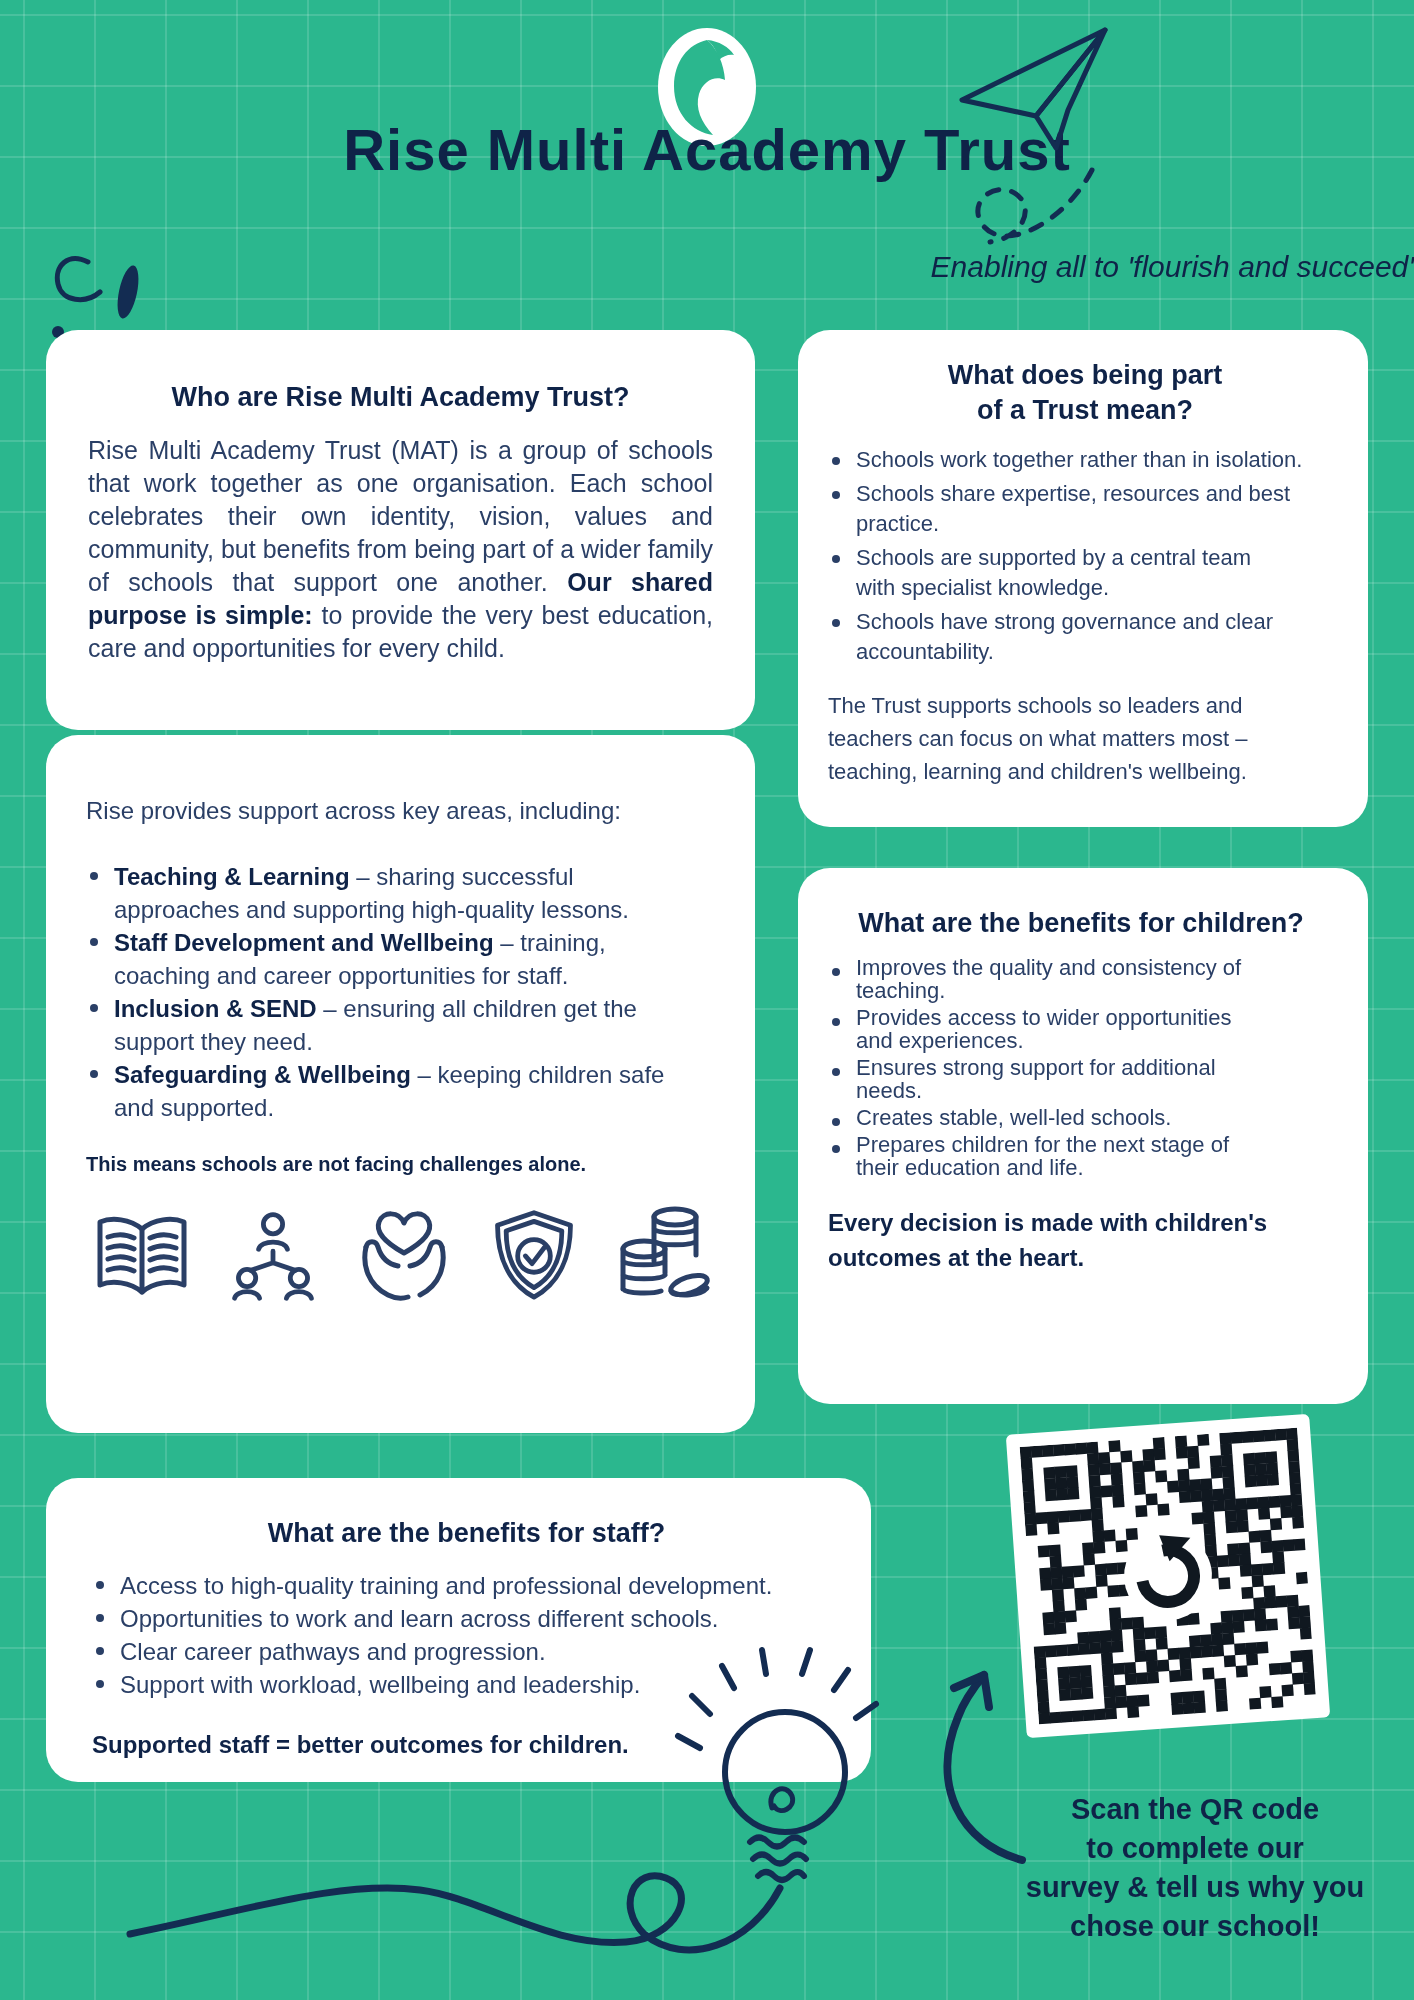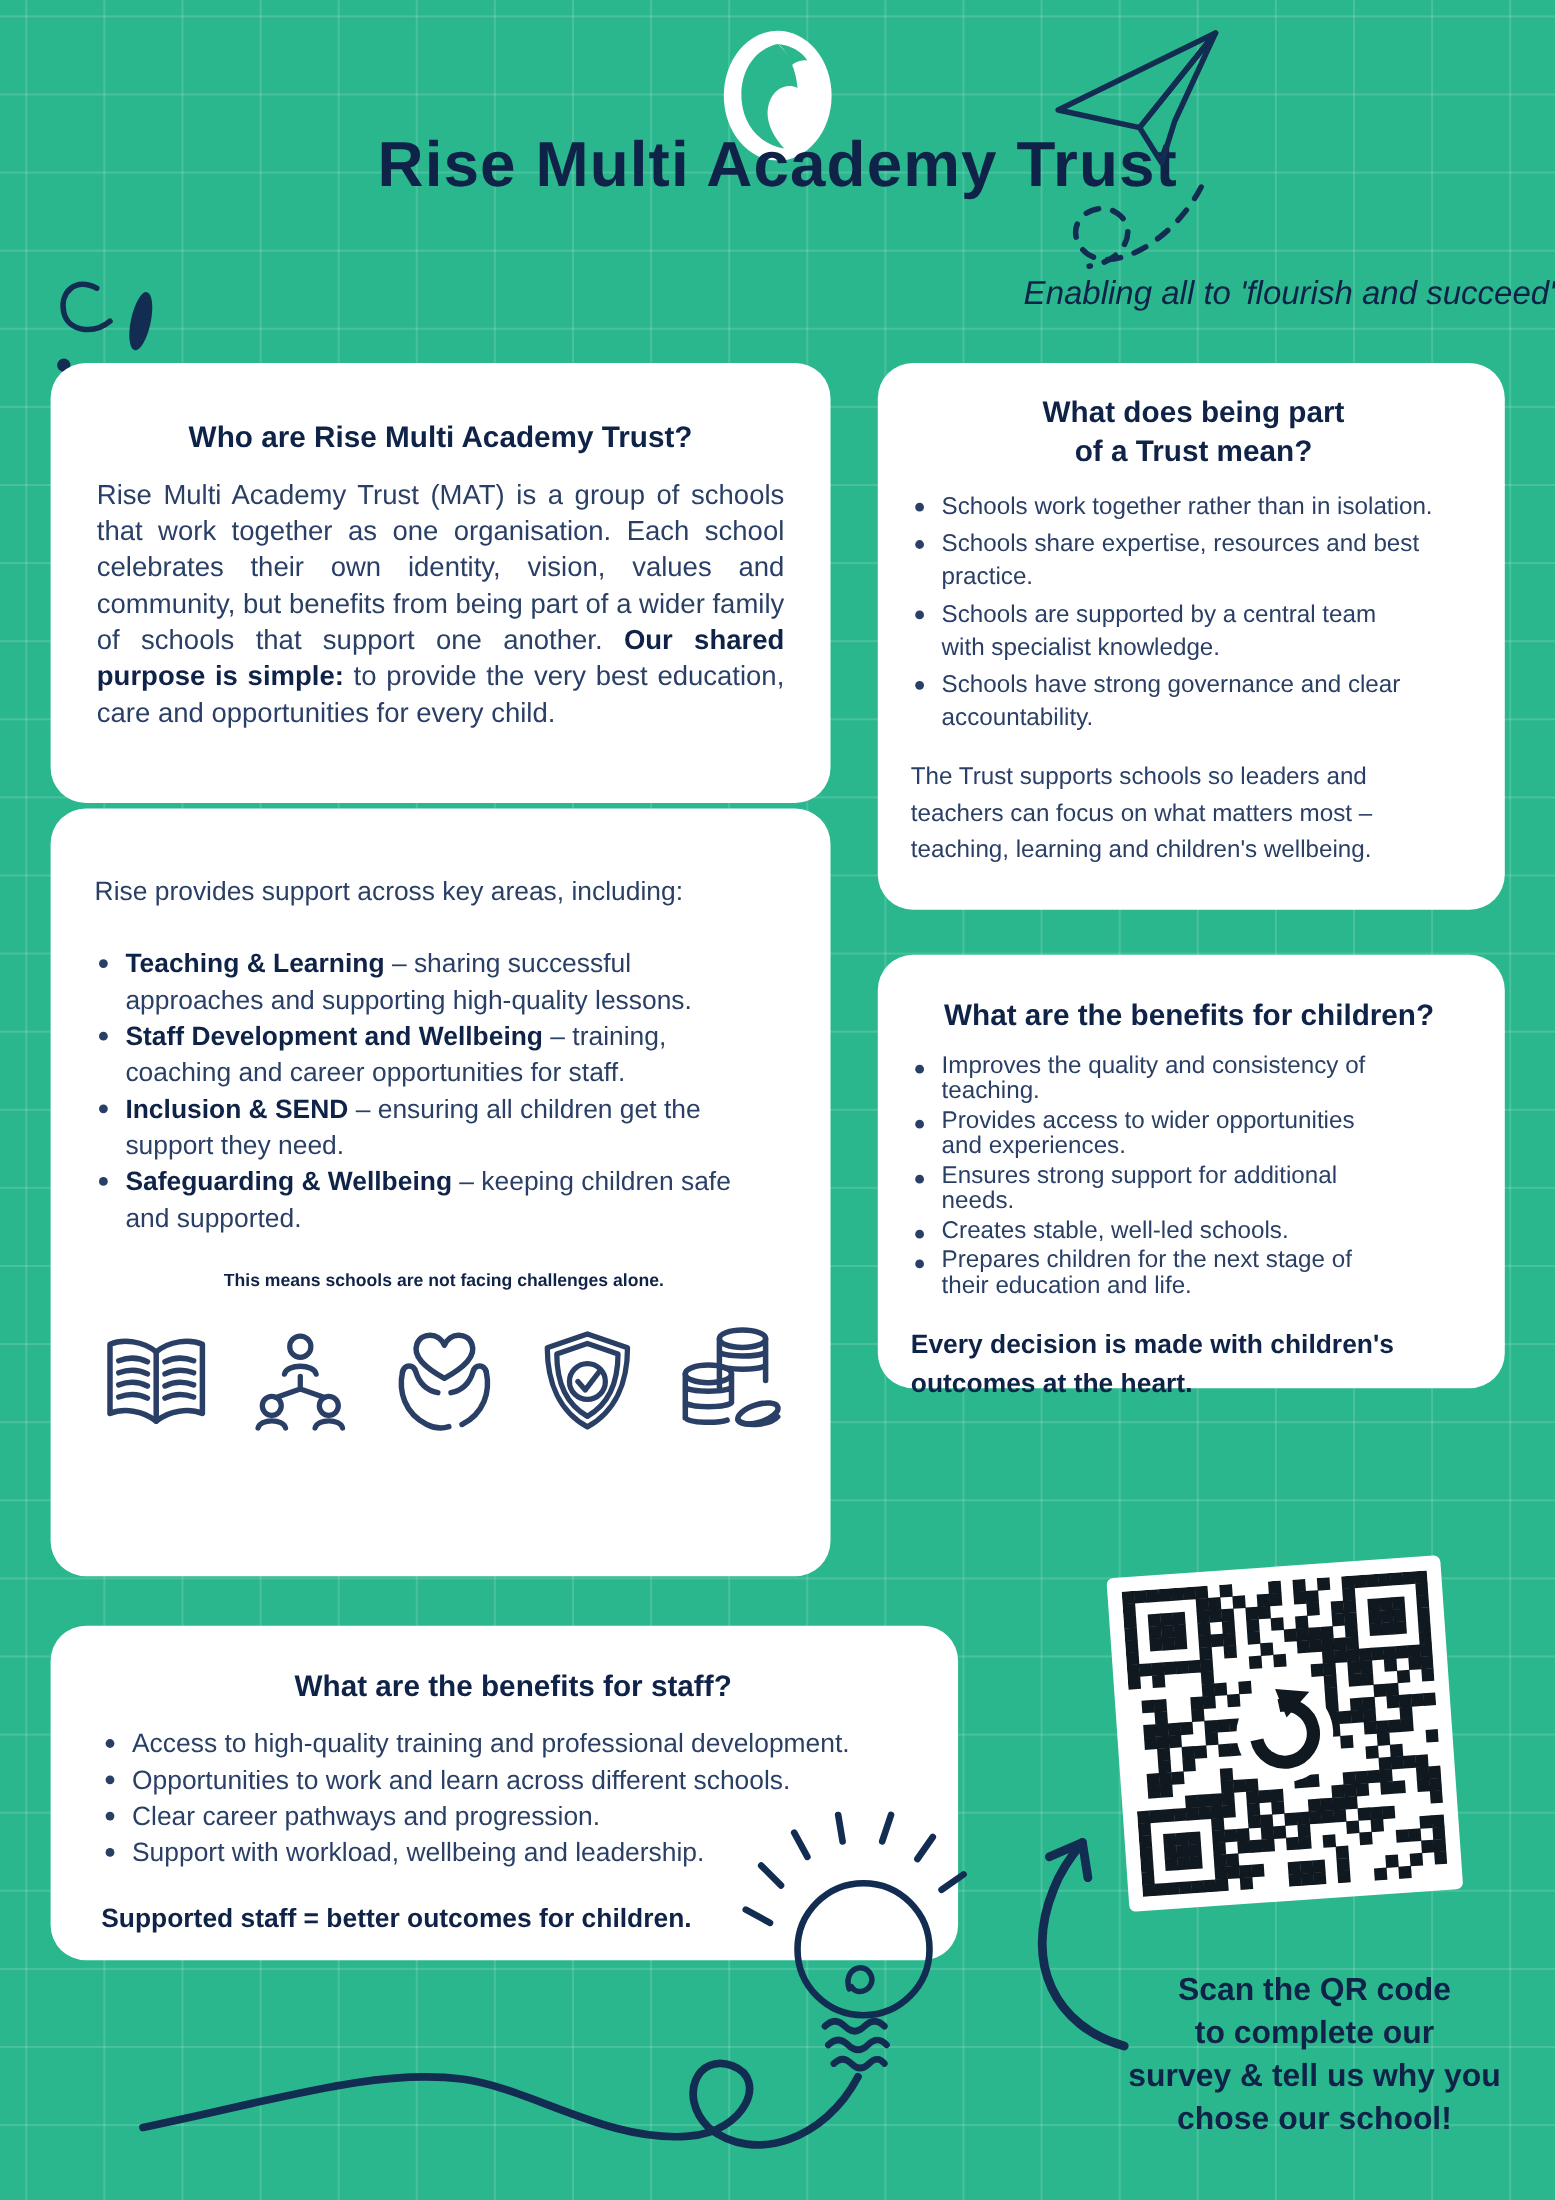--- a/index.html
+++ b/index.html
@@ -25,34 +25,34 @@
   .dot{flex:none;width:8px;height:8px;border-radius:50%;background:var(--navy);margin:12px 16px 0 4px;}
   .lead{font-weight:800;color:var(--heading);}
   .boldline{font-weight:800;color:var(--heading);}
 
   #card-who{left:46px;top:330px;width:709px;height:400px;padding:50px 40px 0;}
   #card-who .para{margin:20px 2px 0;text-align:justify;font-size:25px;line-height:33px;}
 
   #card-support{left:46px;top:735px;width:709px;height:698px;padding:38px 34px 0 40px;}
   #card-support .intro{margin-top:21px;font-size:24px;line-height:33px;}
   #card-support .bullets{margin-top:33px;font-size:24px;line-height:33px;}
-  #card-support .footer{margin-top:24px;text-align:center;font-size:16px;line-height:33px;}
+  #card-support .footer{margin-top:24px;text-align:left;font-size:20px;line-height:33px;}
   #card-support .icons{margin-top:22px;display:flex;justify-content:space-between;align-items:flex-end;padding:0 4px;}
 
   #card-staff{left:46px;top:1478px;width:825px;height:304px;padding:38px 30px 0 46px;}
   #card-staff .bullets{margin-top:19px;font-size:24px;line-height:33px;}
   #card-staff .footer{margin-top:27px;font-size:24px;line-height:33px;}
 
   #card-trust{left:798px;top:330px;width:570px;height:497px;padding:28px 26px 0 30px;}
   #card-trust h2{line-height:35px;}
   #card-trust .bullets{margin-top:17px;font-size:22px;line-height:30px;}
   #card-trust .bullet{margin-bottom:4px;}
   #card-trust .footer{margin-top:22px;font-size:22px;line-height:33px;}
 
-  #card-children{left:798px;top:868px;width:570px;height:394px;padding:38px 34px 0 30px;}
+  #card-children{left:798px;top:868px;width:570px;height:536px;padding:38px 34px 0 30px;}
   #card-children .bullets{margin-top:16px;font-size:22px;line-height:23px;}
   #card-children .bullet{margin-bottom:4px;}
   #card-children .footer{margin-top:26px;font-size:24px;line-height:35px;}
 
   #qr{left:1016px;top:1424px;width:304px;height:304px;background:#fff;border-radius:6px;
       padding:13px;box-sizing:border-box;transform:rotate(-4deg);}
   #qr-caption{left:970px;top:1790px;width:450px;text-align:center;font-weight:800;
       font-size:29px;line-height:39px;color:var(--heading);}
 
   .icon svg{stroke:var(--navy);stroke-width:5;fill:none;stroke-linecap:round;stroke-linejoin:round;}

